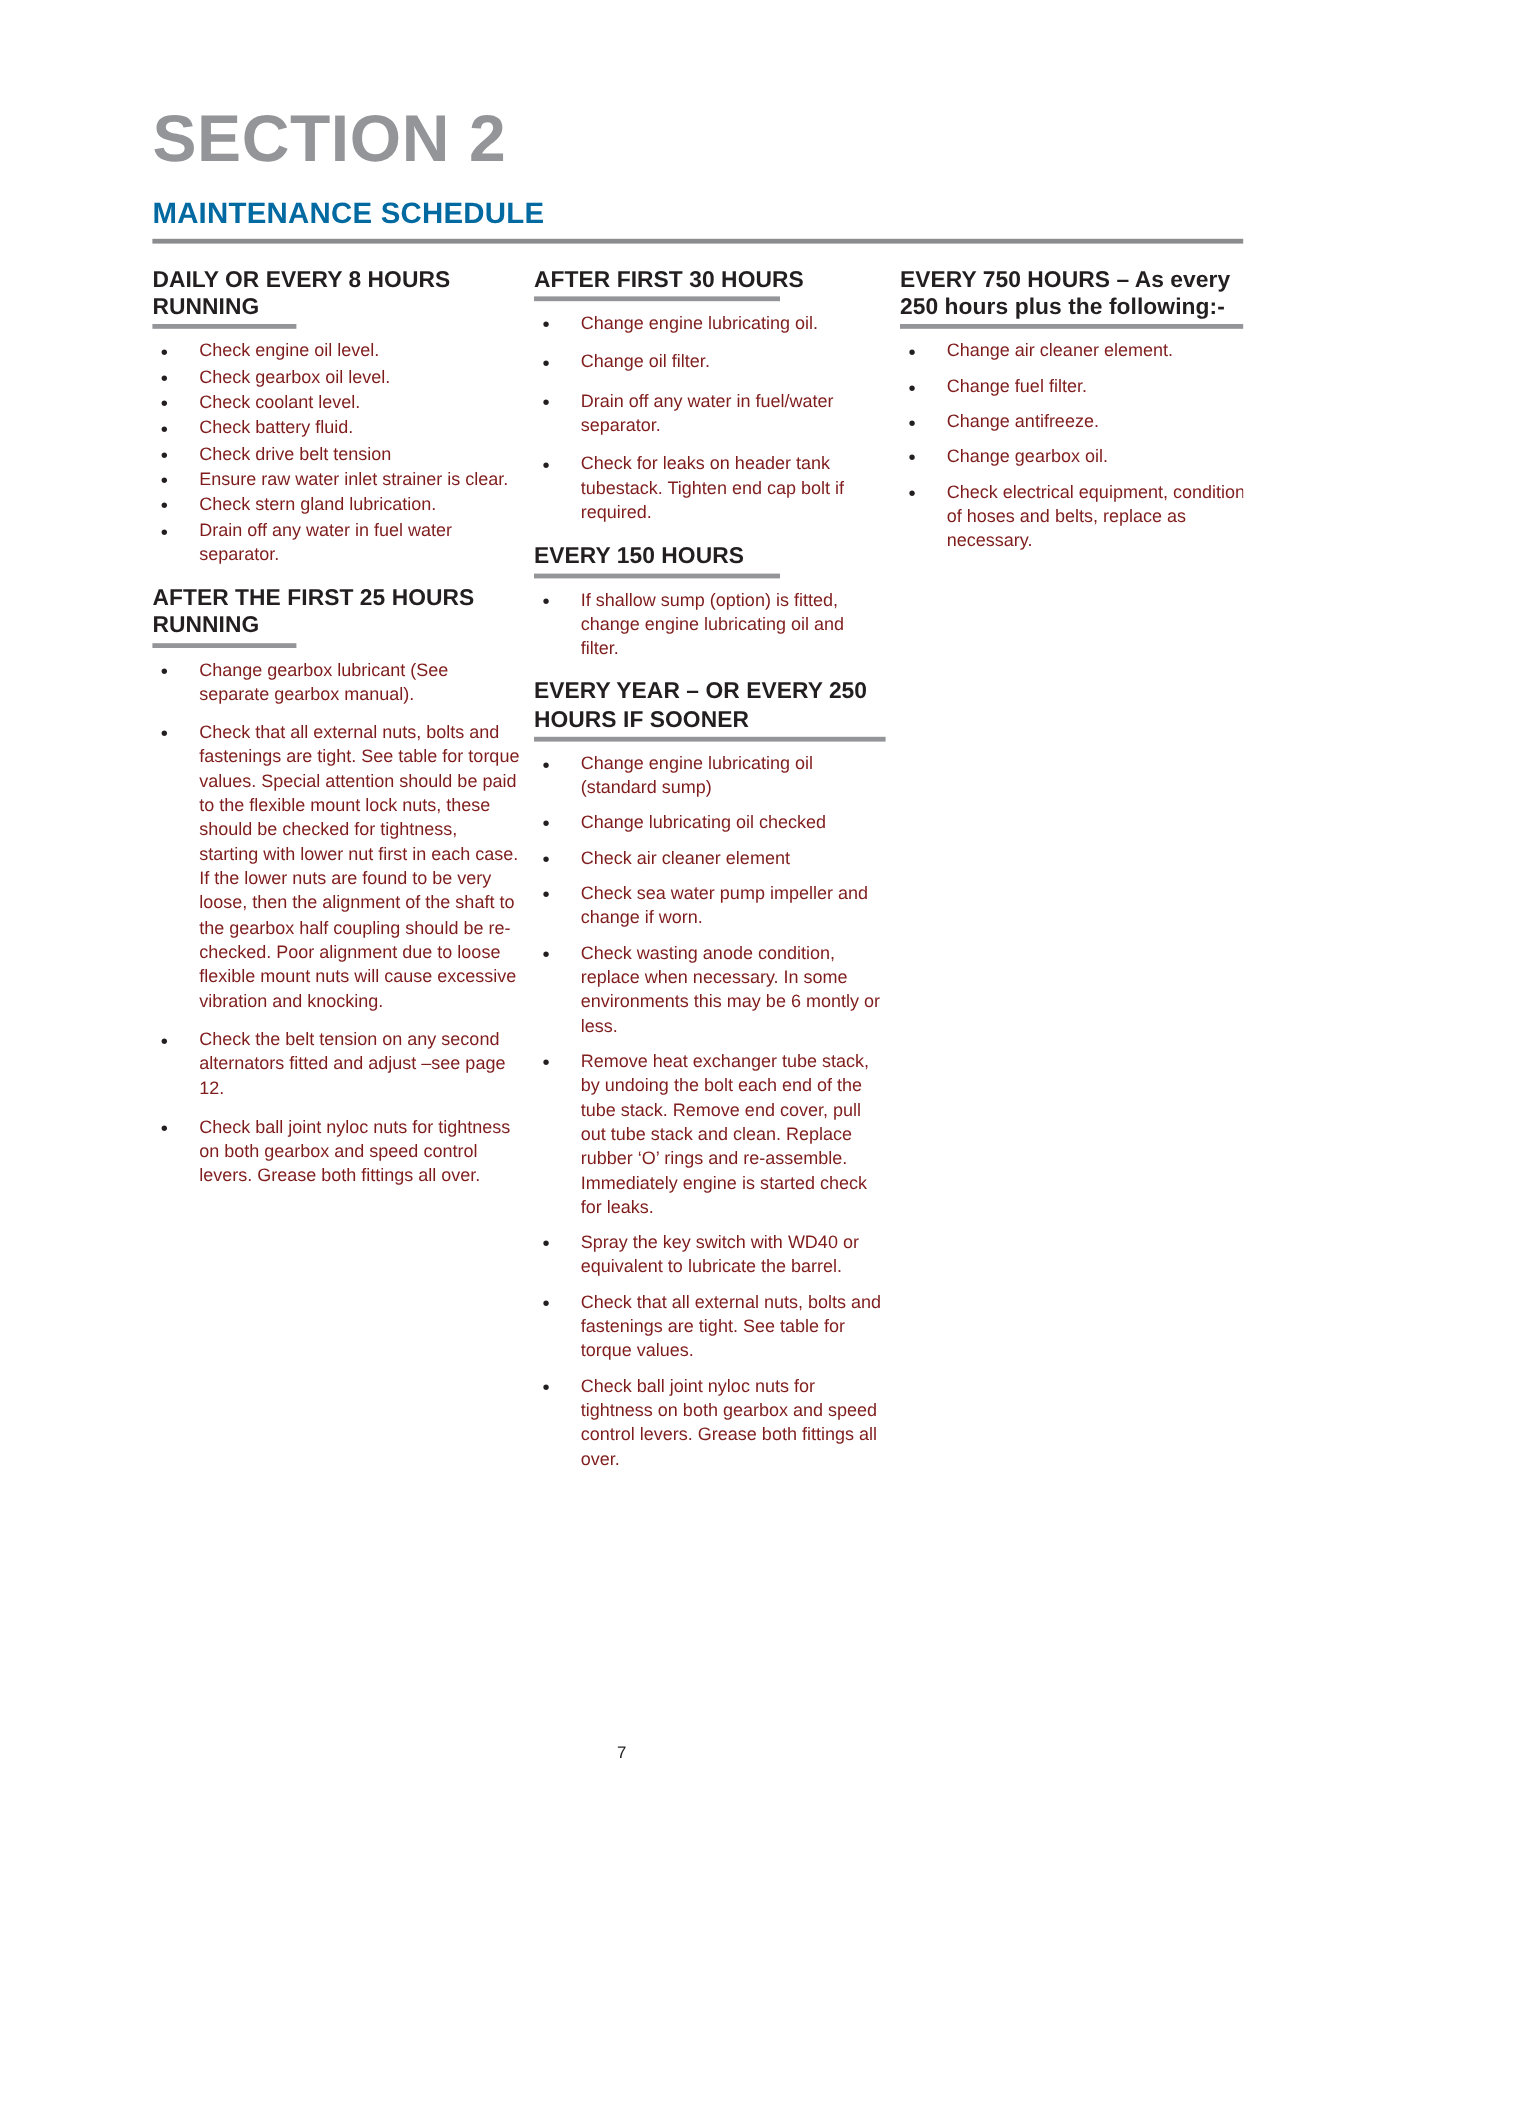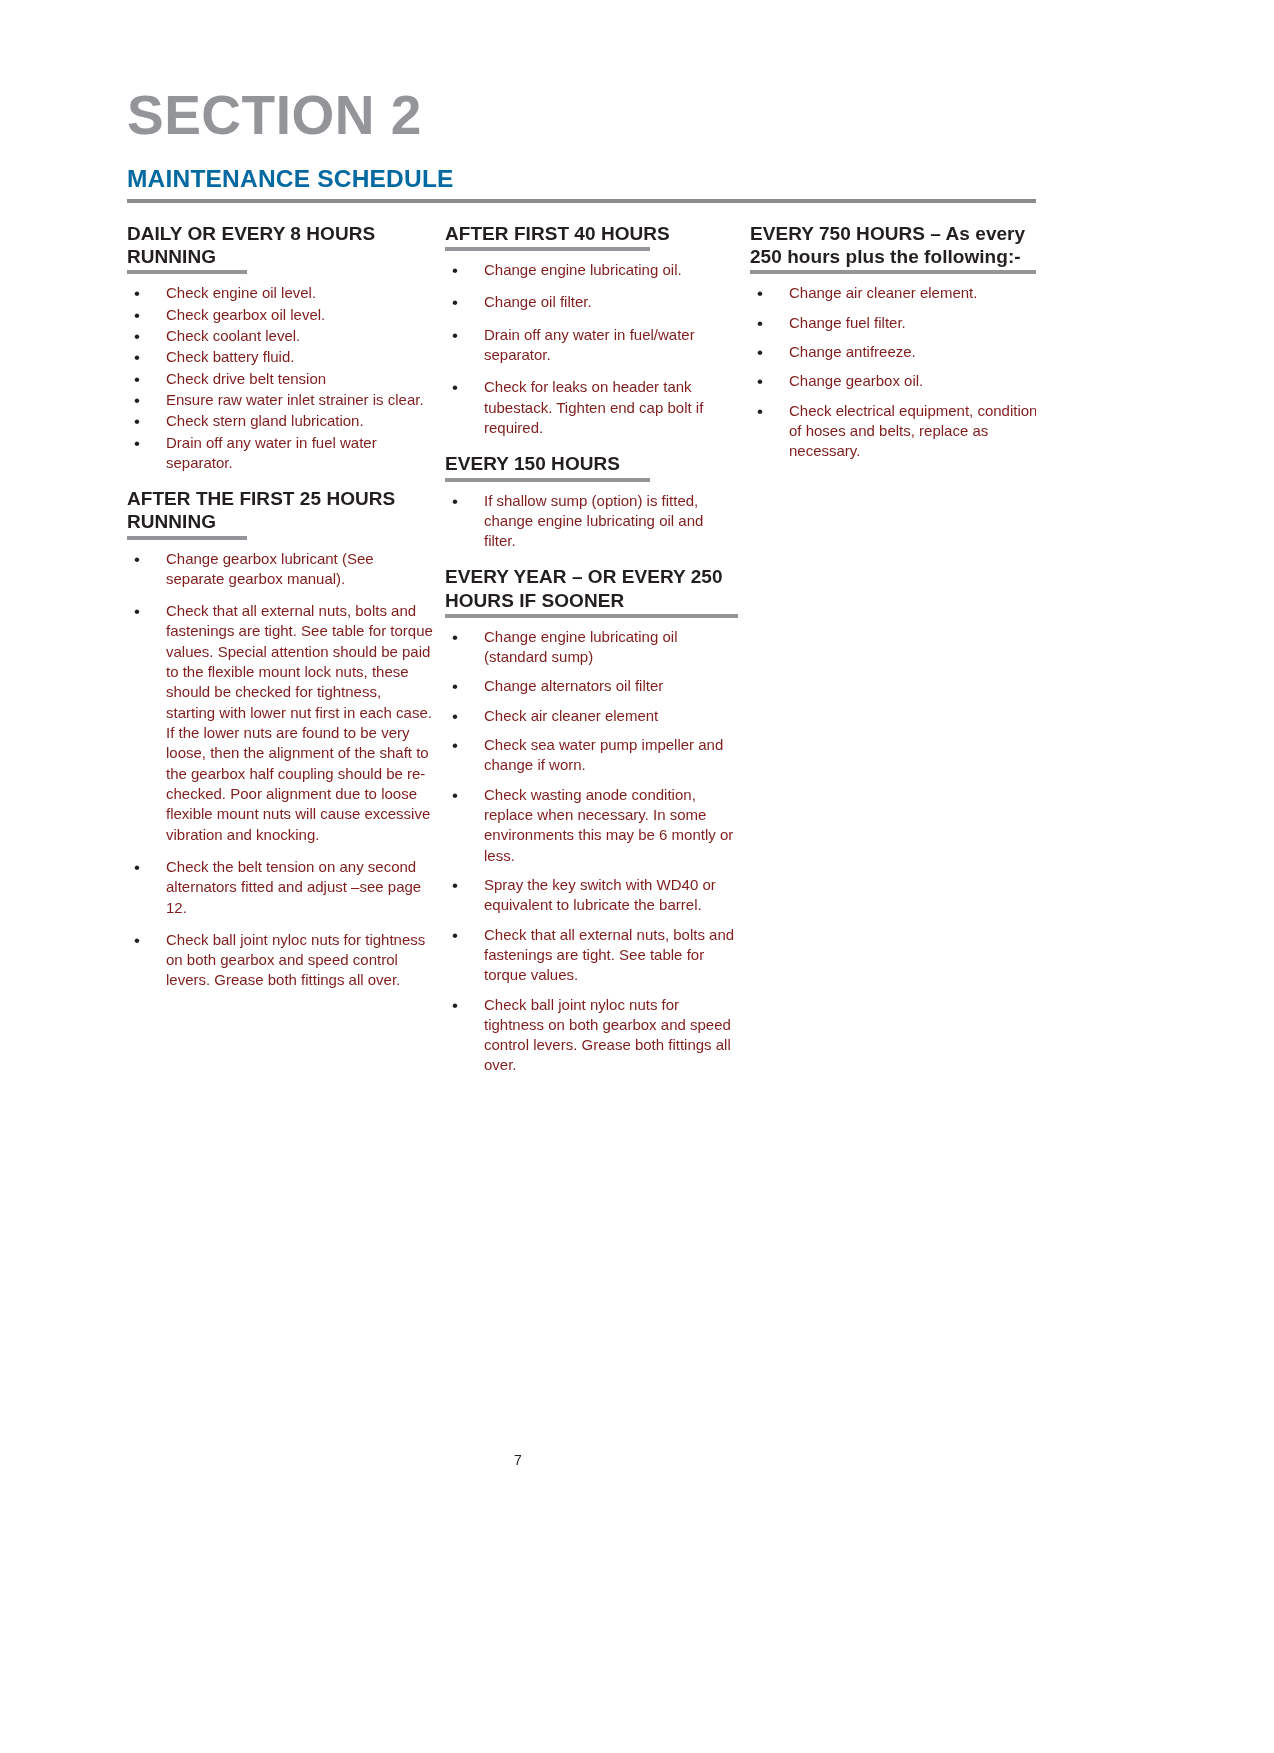--- a/index.html
+++ b/index.html
@@ -159,21 +159,21 @@
             <li>Check the belt tension on any second alternators fitted and adjust –see page 12.</li>
             <li>Check ball joint nyloc nuts for tightness on both gearbox and speed control levers.  Grease both fittings all over.</li>
           </ul>
         </div>
 
       </div>
 
       <div class="col col-2">
 
         <div class="group">
-          <div class="grp-head">AFTER FIRST 40 HOURS</div>
+          <div class="grp-head">AFTER FIRST 30 HOURS</div>
           <div class="grp-rule w-med"></div>
           <ul class="bullets loose">
             <li>Change engine lubricating oil.</li>
             <li>Change oil filter.</li>
             <li>Drain off any water in fuel/water separator.</li>
             <li>Check for leaks on header tank tubestack.  Tighten end cap bolt if required.</li>
           </ul>
         </div>
 
         <div class="group">
@@ -182,24 +182,25 @@
           <ul class="bullets">
             <li>If shallow sump (option) is fitted, change engine lubricating oil and filter.</li>
           </ul>
         </div>
 
         <div class="group">
           <div class="grp-head">EVERY YEAR – OR EVERY 250 HOURS IF SOONER</div>
           <div class="grp-rule w-long"></div>
           <ul class="bullets">
             <li>Change engine lubricating oil (standard sump)</li>
-            <li>Change alternators oil filter</li>
+            <li>Change lubricating oil checked</li>
             <li>Check air cleaner element</li>
             <li>Check sea water pump impeller and change if worn.</li>
             <li>Check wasting anode condition, replace when necessary. In some environments this may be 6 montly or less.</li>
+            <li>Remove heat exchanger tube stack, by undoing the bolt each end of the tube stack.  Remove end cover, pull out tube stack and clean.  Replace rubber ‘O’ rings and re-assemble. Immediately engine is started check for leaks.</li>
             <li>Spray the key switch with WD40 or equivalent to lubricate the barrel.</li>
             <li>Check that all external nuts, bolts and fastenings are tight. See table for torque values.</li>
             <li>Check ball joint nyloc nuts for tightness on both gearbox and speed control levers.  Grease both fittings all over.</li>
           </ul>
         </div>
 
       </div>
 
       <div class="col col-3">
 

